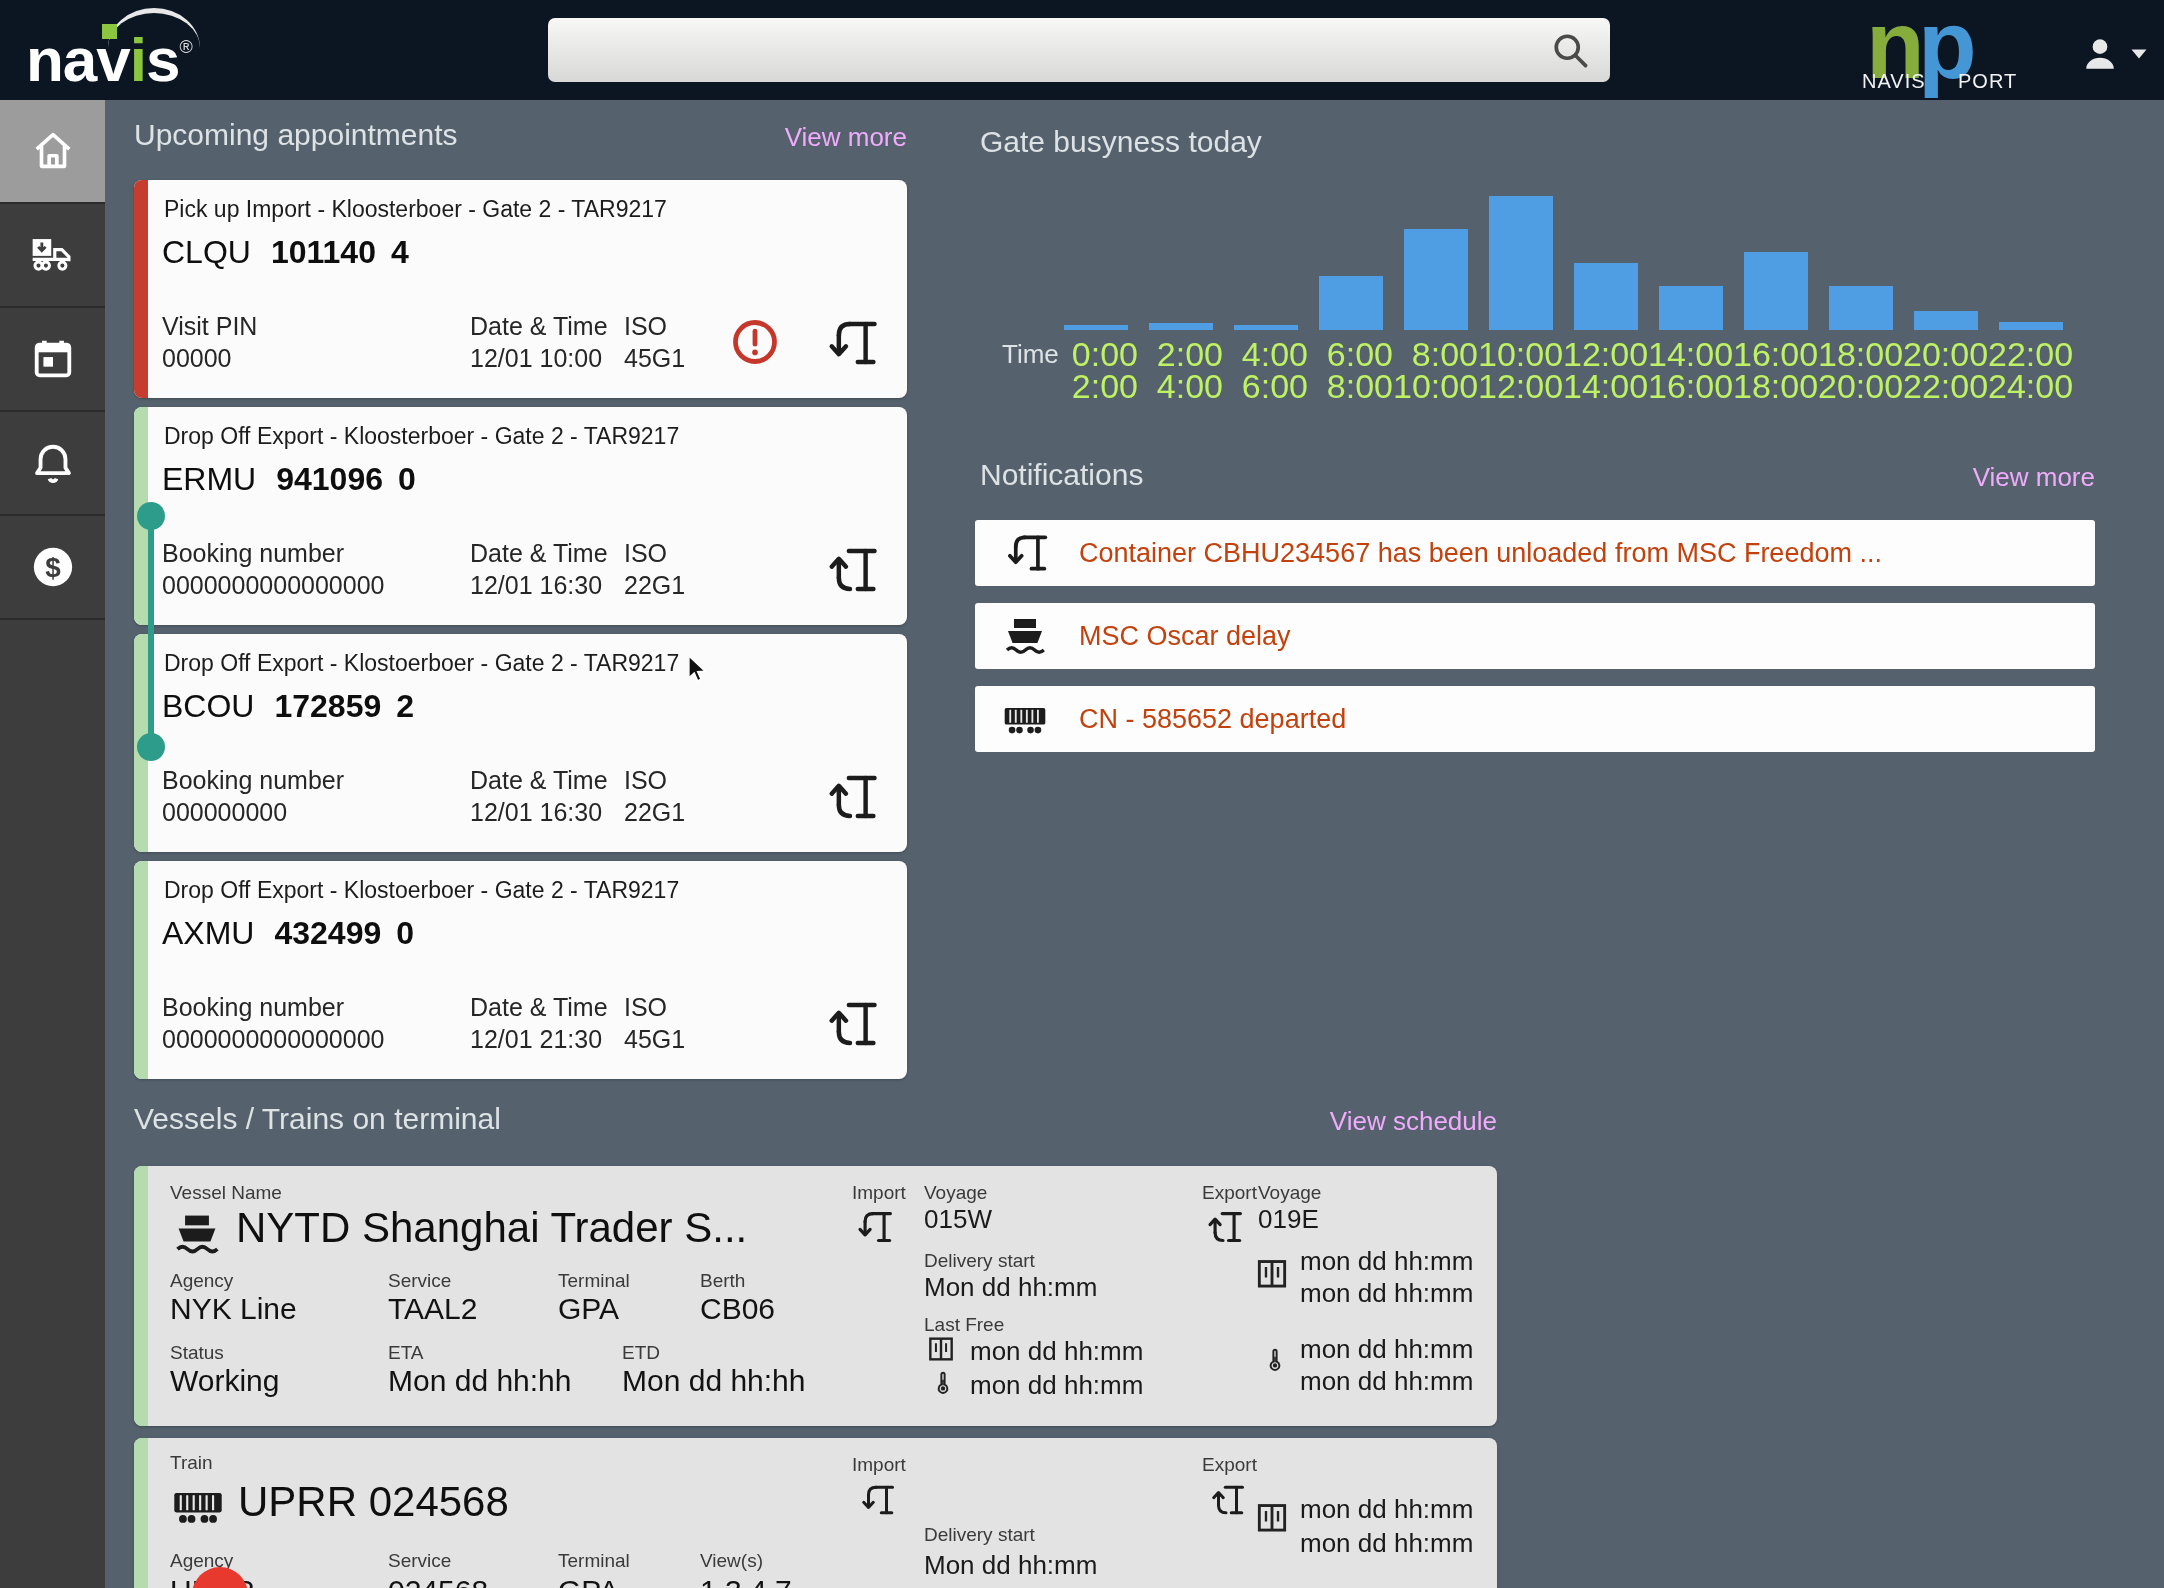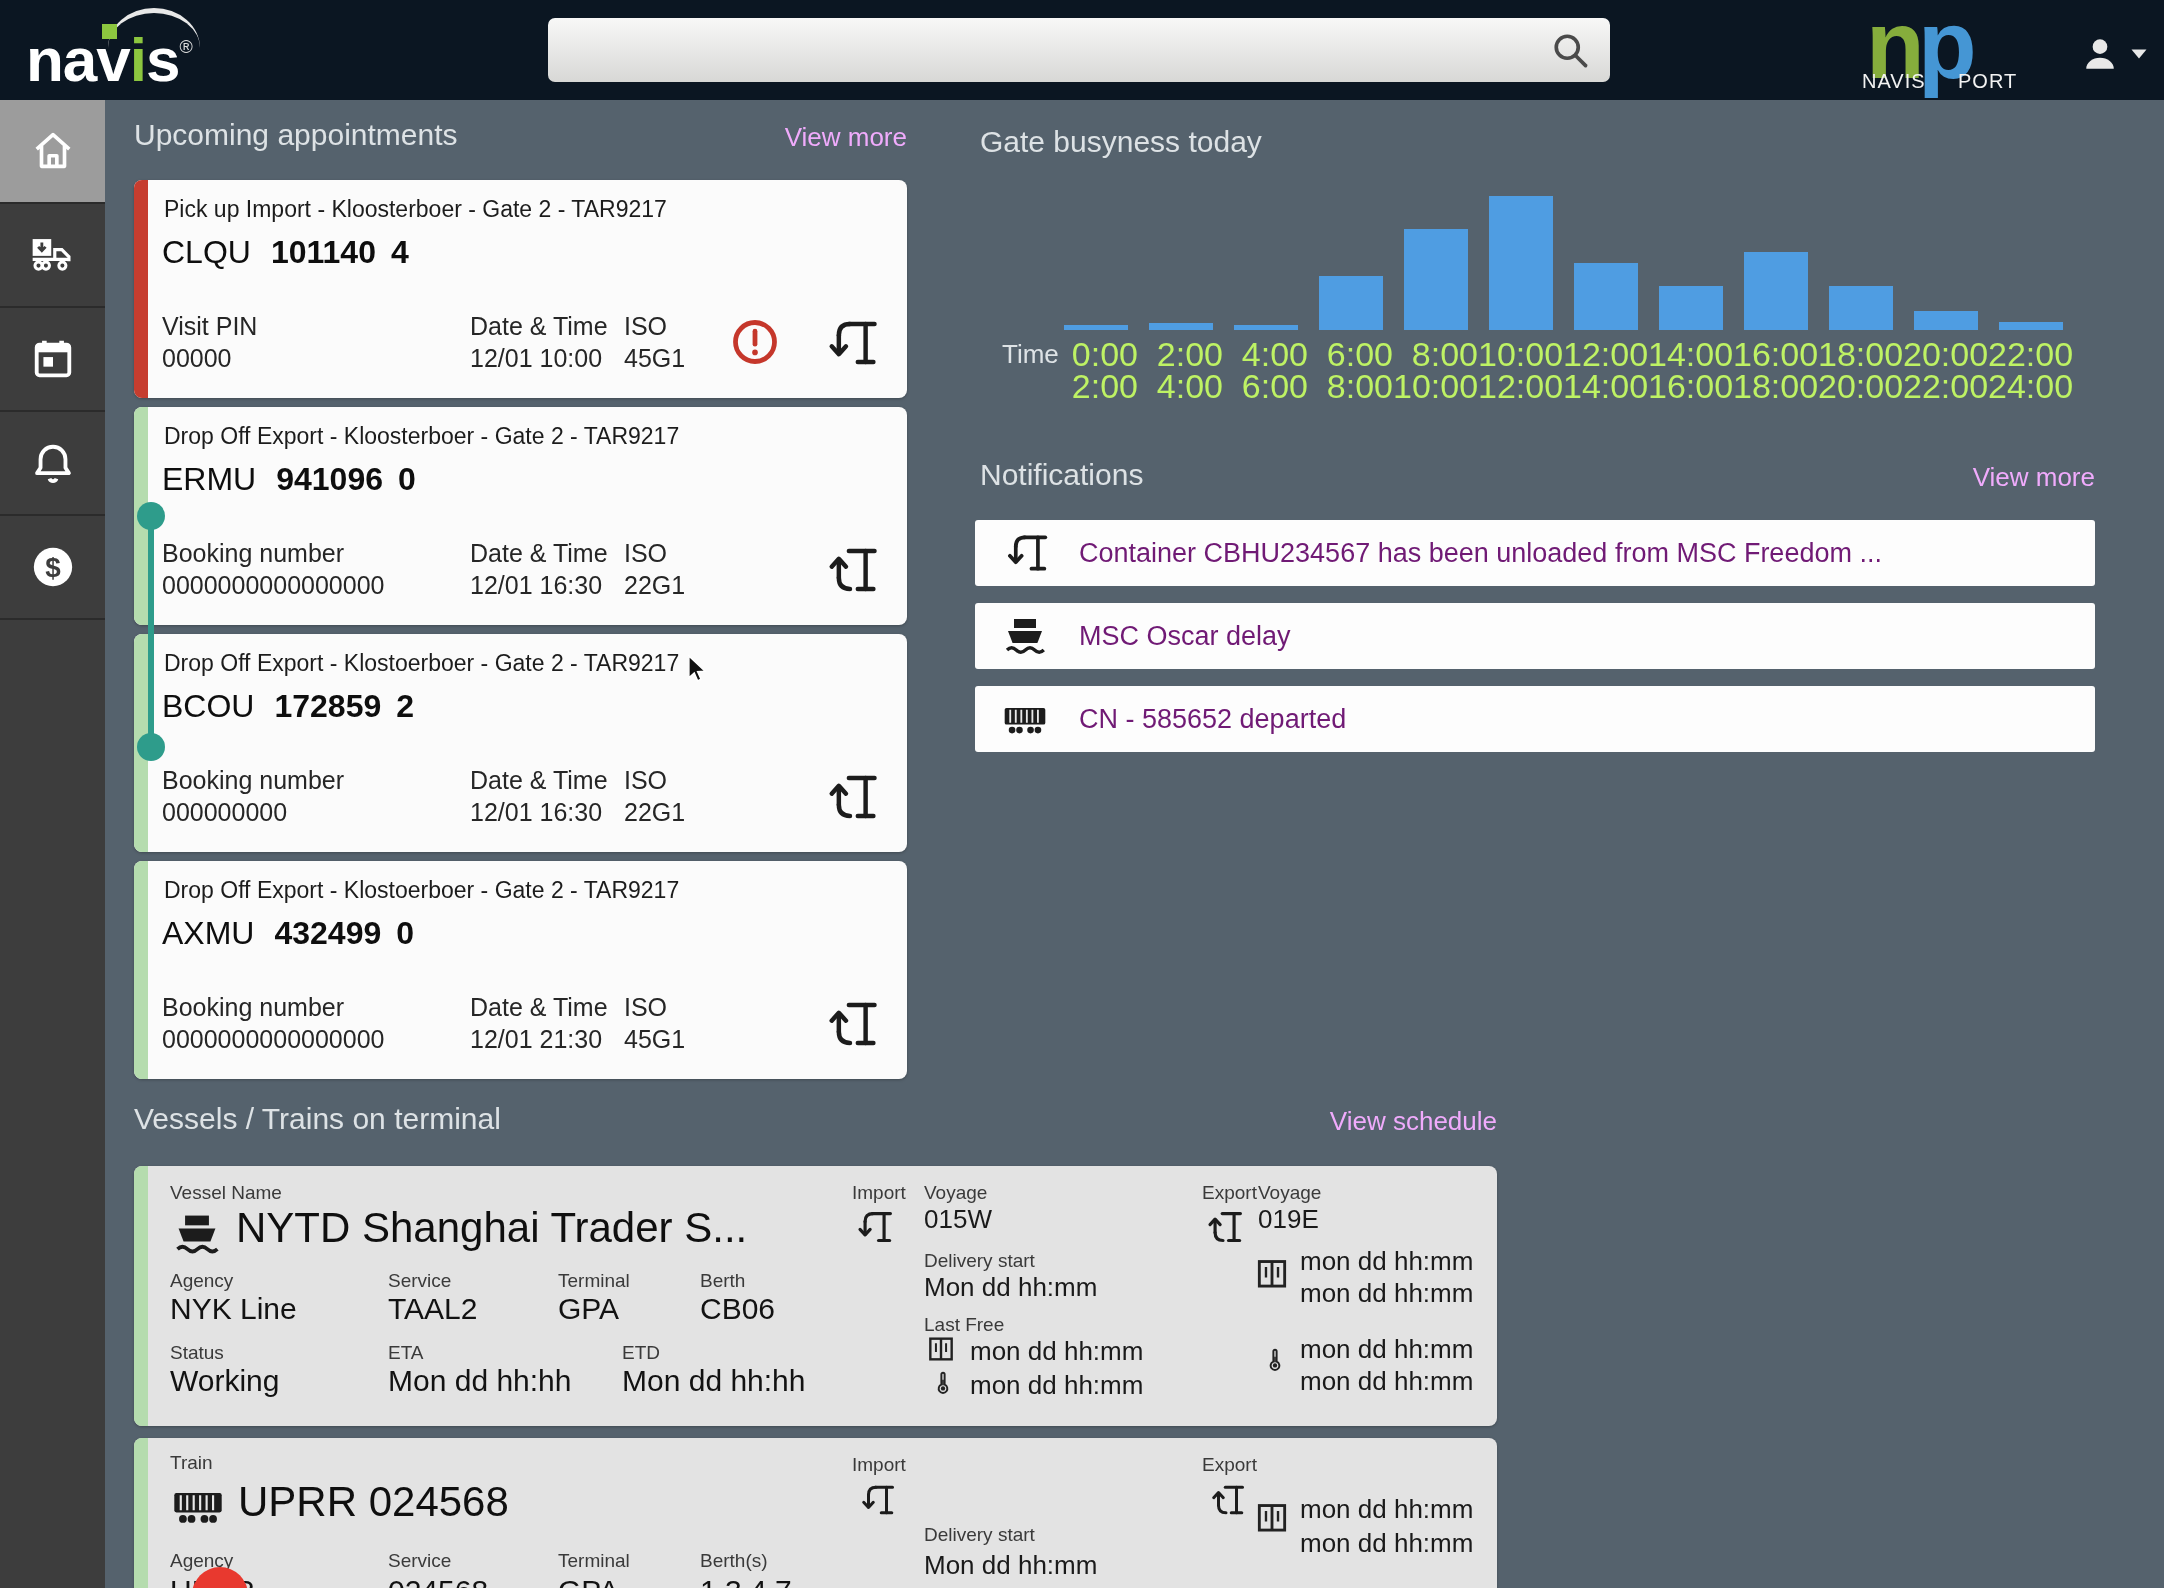--- a/index.html
+++ b/index.html
@@ -79,21 +79,21 @@
 
   
   #notifications{position:absolute;left:870px;top:358px;width:1120px;}
   #notifications .head{position:relative;height:56px;}
   #notifications .head .sec-title{position:absolute;left:5px;top:0;}
   #notifications .head .view-link{position:absolute;right:0;top:4px;}
   .note{position:absolute;left:0;width:1120px;height:66px;background:#fdfdfd;border-radius:3px;
     display:flex;align-items:center;padding-left:26px;cursor:pointer;}
   .note.n1{top:62px;}.note.n2{top:145px;}.note.n3{top:228px;}
   .note .nic{width:48px;height:48px;margin-right:30px;flex:0 0 auto;color:#1c1c1c;}
-  .note .ntx{font-size:27px;color:#701a75;}
+  .note .ntx{font-size:27px;color:#c2410c;}
 
   
   #terminal{position:absolute;left:29px;top:1002px;width:1363px;}
   #terminal .head{position:relative;height:52px;}
   #terminal .head .sec-title{position:absolute;left:0;top:0;}
   #terminal .head .view-link{position:absolute;right:0;top:4px;}
   .tcard{position:absolute;left:0;width:1363px;background:#e3e3e3;border-radius:8px;
     cursor:pointer;box-shadow:0 1px 3px rgba(0,0,0,.25);}
   .tcard.vessel{top:64px;height:260px;}
   .tcard.train{top:336px;height:240px;}
@@ -576,19 +576,19 @@
       </svg>
       <div class="rv" style="left:1166px;top:56px;">mon dd hh:mm</div>
       <div class="rv" style="left:1166px;top:90px;">mon dd hh:mm</div>
 
       <div class="sl" style="left:36px;top:112px;">Agency</div>
       <div class="mv" style="left:36px;top:136px;">UPRR</div>
       <div class="sl" style="left:254px;top:112px;">Service</div>
       <div class="mv" style="left:254px;top:136px;">024568</div>
       <div class="sl" style="left:424px;top:112px;">Terminal</div>
       <div class="mv" style="left:424px;top:136px;">GPA</div>
-      <div class="sl" style="left:566px;top:112px;">Berth(s)</div>
+      <div class="sl" style="left:566px;top:112px;">View(s)</div>
       <div class="mv" style="left:566px;top:136px;">1,3,4,7</div>
     </div>
   </div>
 
   <div class="red-dot"></div>
 </div>
 
 </body></html>

